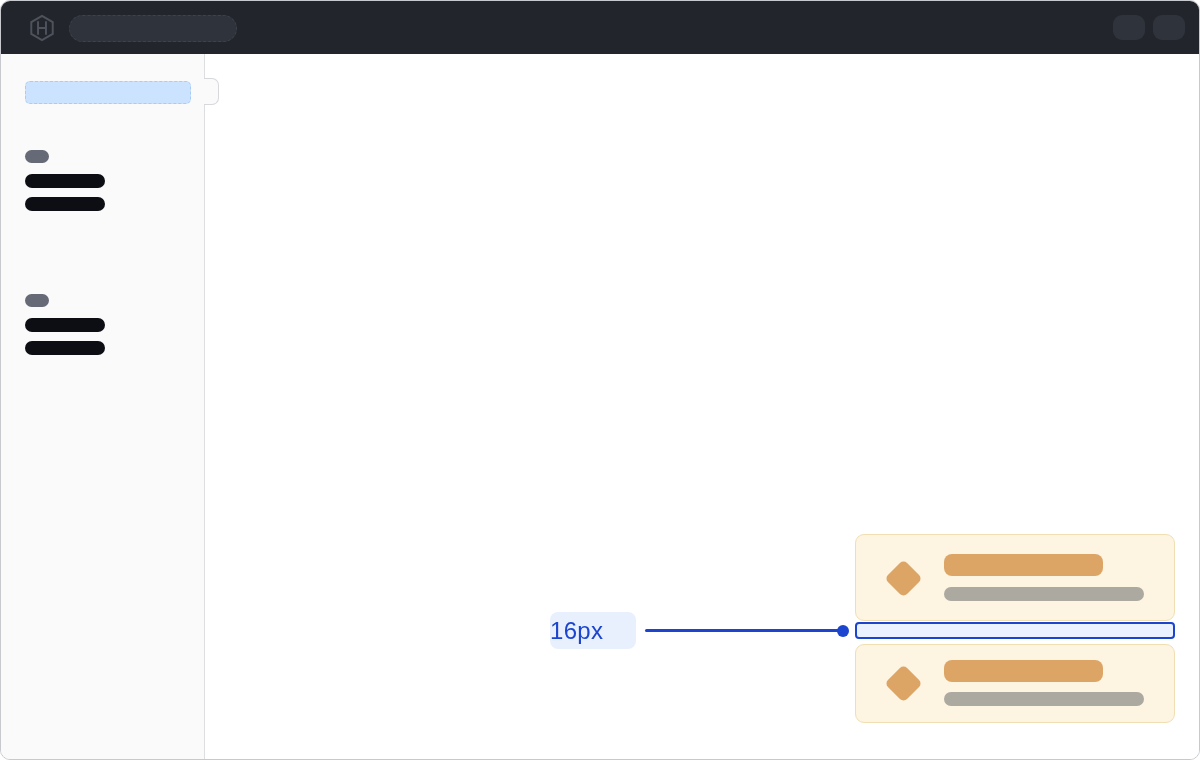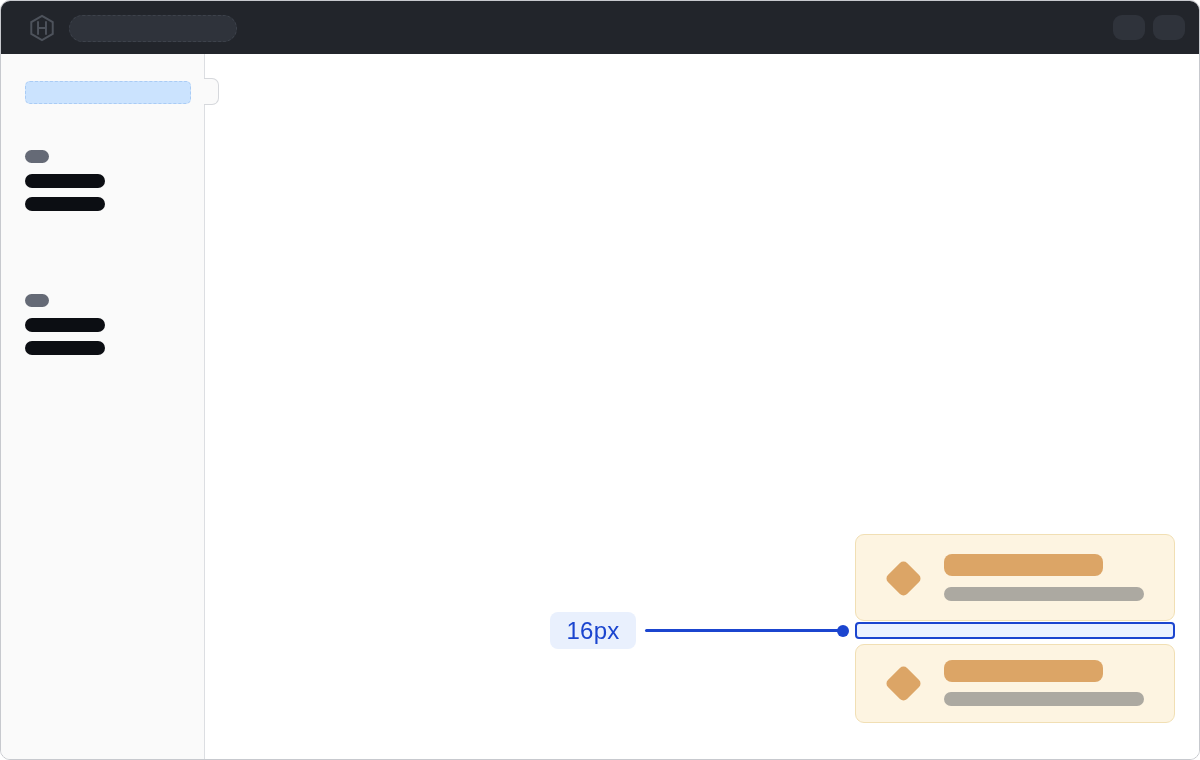--- a/index.html
+++ b/index.html
@@ -88,21 +88,21 @@
     position:absolute;left:650px;top:568px;width:320px;height:17px;box-sizing:border-box;
     background:var(--accent-blue-bg,#ebf2ff);
     border:2.5px solid var(--accent-blue,#1b45cf);
     border-radius:4px;z-index:2;
   }
   .px-label{
     position:absolute;left:345px;top:558px;width:86px;height:37px;border-radius:8px;
     background:var(--label-bg,#e9f0fd);
     color:var(--accent-blue,#1b45cf);
     font-size:24px;font-weight:500;letter-spacing:.3px;
-    display:flex;align-items:center;justify-content:center;
+    display:flex;align-items:center;justify-content:flex-start;
   }
   .px-line{
     position:absolute;left:440px;top:575px;width:196px;height:3px;border-radius:2px;
     background:var(--accent-blue,#1b45cf);
   }
   .px-dot{
     position:absolute;left:632px;top:570.5px;width:12px;height:12px;border-radius:50%;
     background:var(--accent-blue,#1b45cf);
   }
 </style>

